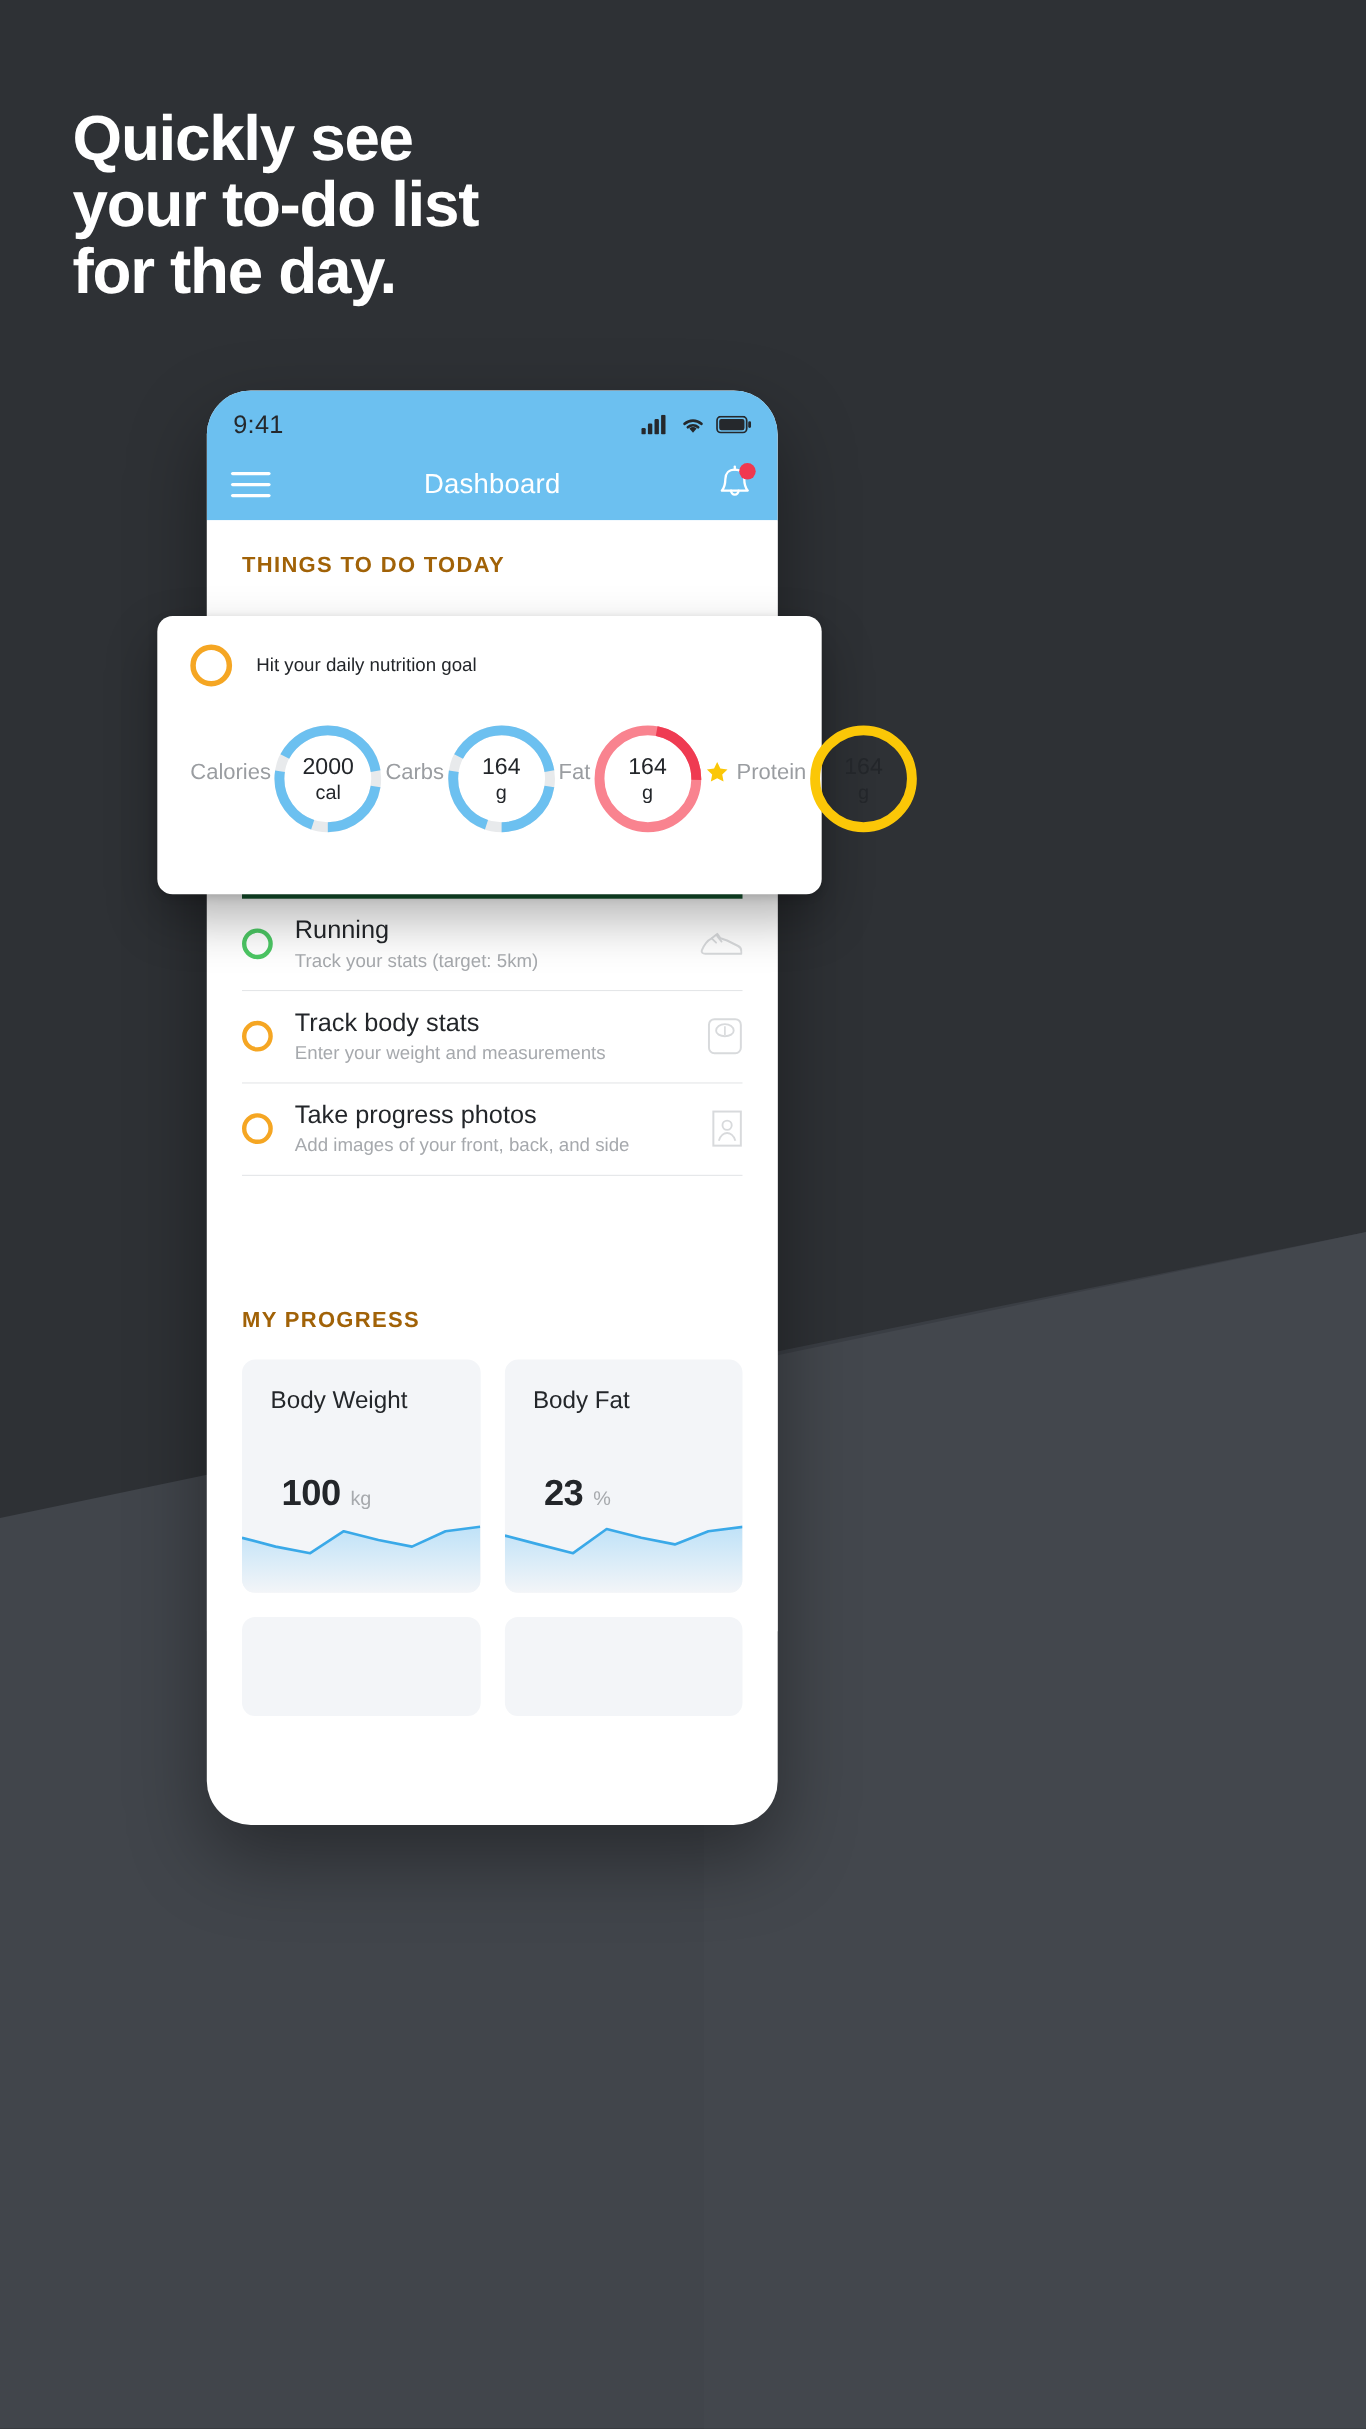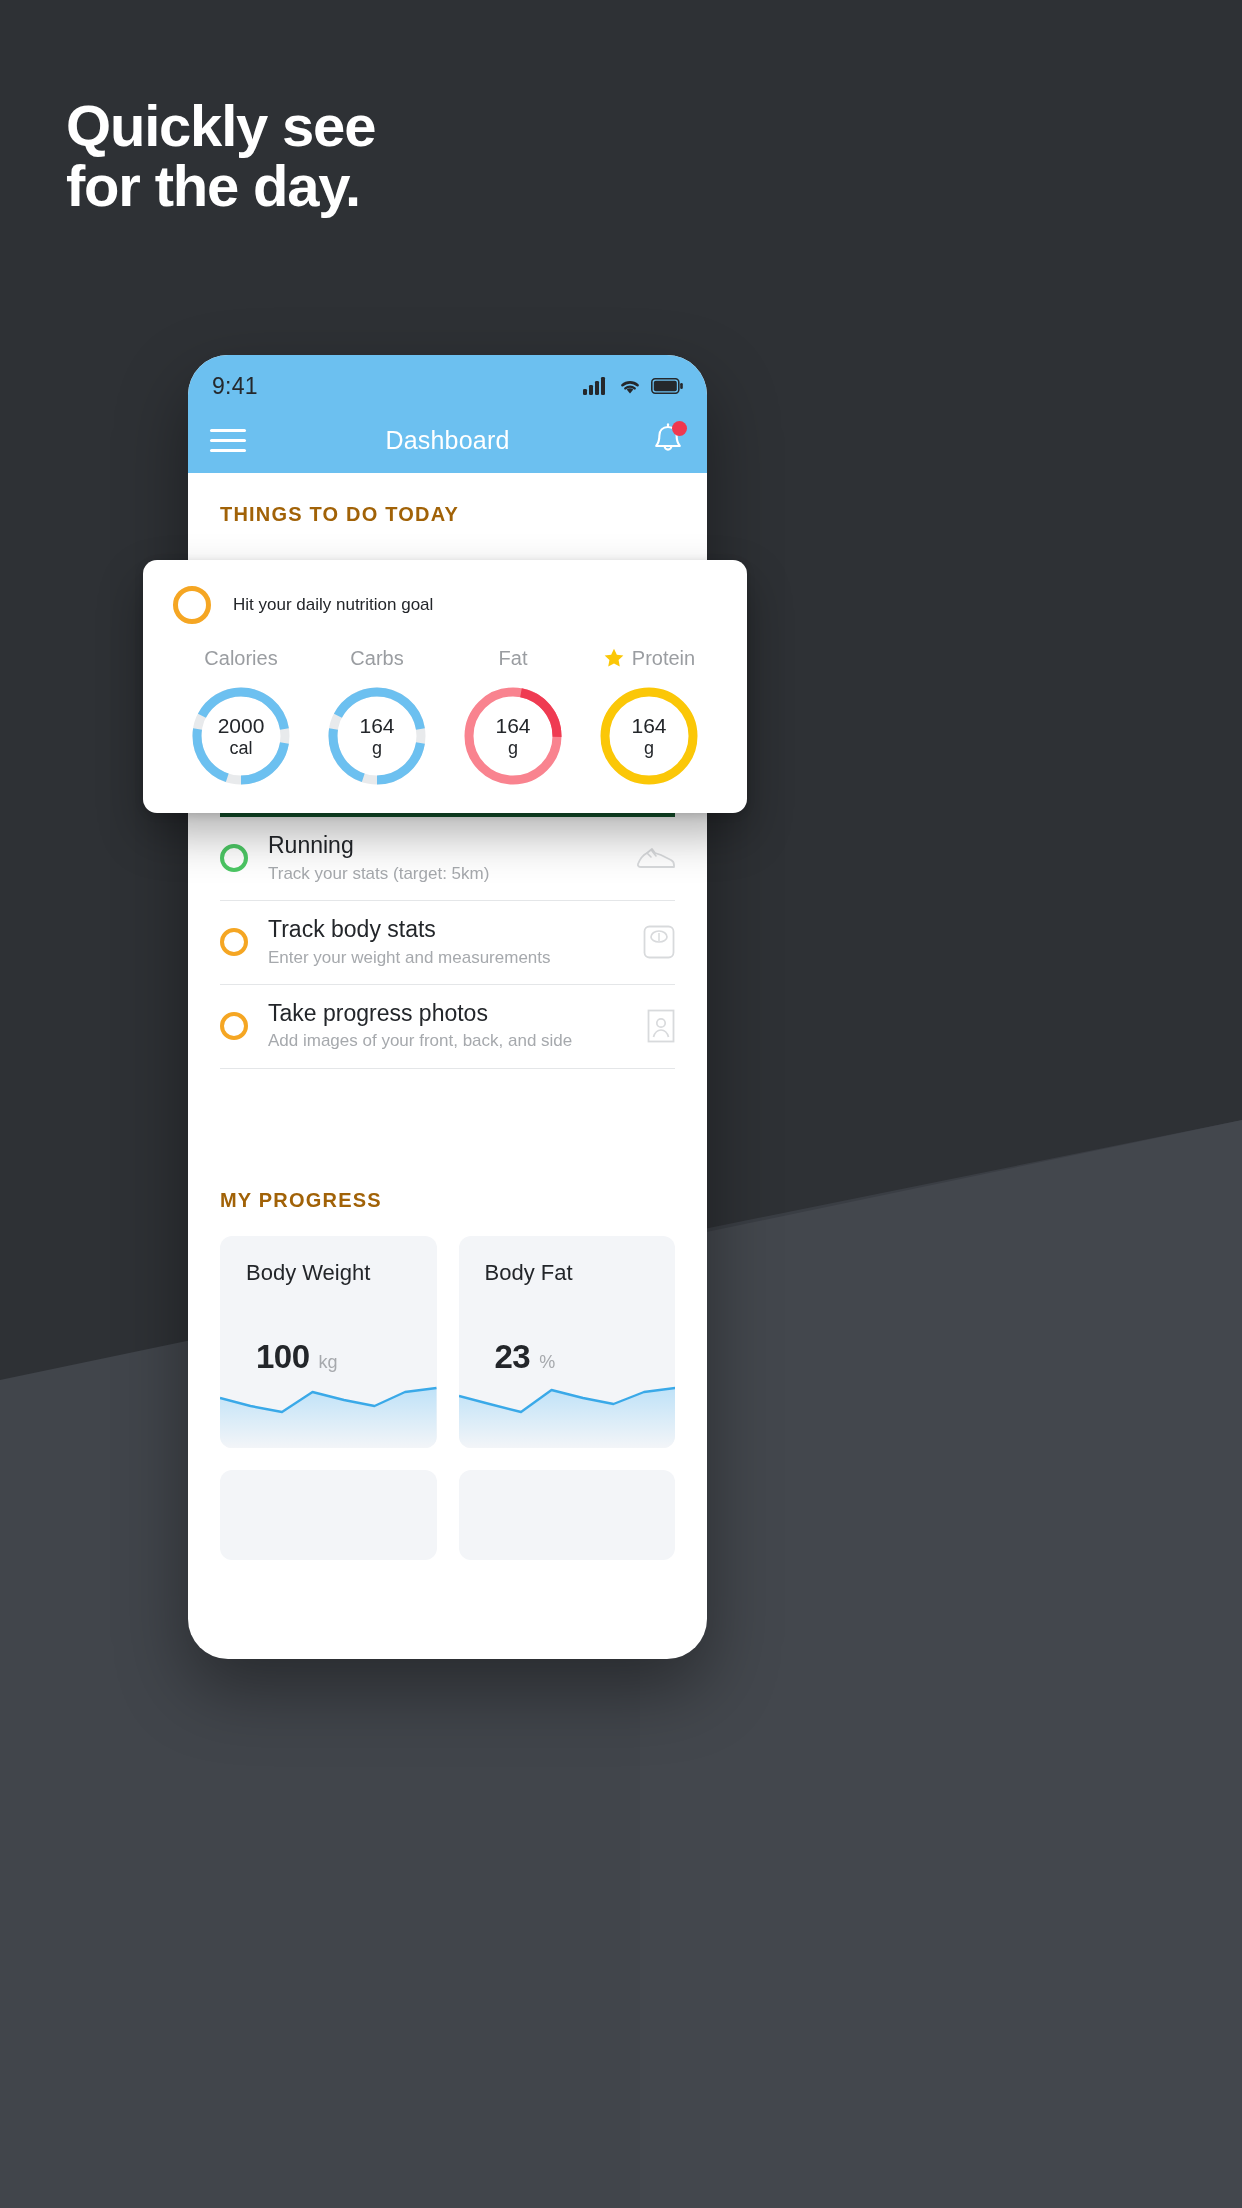--- a/index.html
+++ b/index.html
@@ -140,21 +140,21 @@
     padding: 26px 30px 0 30px;
   }
   .nut-head { display: flex; align-items: center; }
   .nut-radio {
     width: 38px; height: 38px; border-radius: 50%;
     border: 5px solid #f5a623; flex: 0 0 auto; margin-right: 22px;
   }
   .nut-title { font-size: 17px; color: #23262a; }
 
   .rings { display: flex; margin-top: 20px; }
-  .ring-col { flex: 1 1 0; display: flex; flex-direction: column; align-items: center; justify-content: center; }
+  .ring-col { flex: 1 1 0; display: flex; align-items: center; justify-content: center; }
   .ring-label {
     font-size: 20px; color: #9a9da1; display: flex; align-items: center; gap: 7px;
     height: 28px;
   }
   .ring { position: relative; width: 104px; height: 104px; margin-top: 12px; }
   .ring svg { display: block; transform: rotate(-90deg); }
   .ring-center {
     position: absolute; inset: 0;
     display: flex; flex-direction: column; align-items: center; justify-content: center;
     line-height: 1.15;
@@ -169,20 +169,21 @@
 
 <div class="bg-band">
   <svg width="1242" height="2208" viewBox="0 0 1242 2208" xmlns="http://www.w3.org/2000/svg">
     <path d="M0 1380 L1242 1120 L1242 2208 L0 2208 Z" fill="#41454b"></path>
     <path d="M640 1242 L1242 1120 L1242 2208 L640 2208 Z" fill="#454950" opacity="0.55"></path>
   </svg>
 </div>
 
 <div class="headline">
   <span class="headline-line">Quickly see</span>
+  <span class="headline-line">your to-do list</span>
   <span class="headline-line">for the day.</span>
 </div>
 
 <div class="phone">
 
   <div class="phone-top">
 
     <div class="statusbar">
       <div class="status-time">9:41</div>
       <div class="status-icons">

